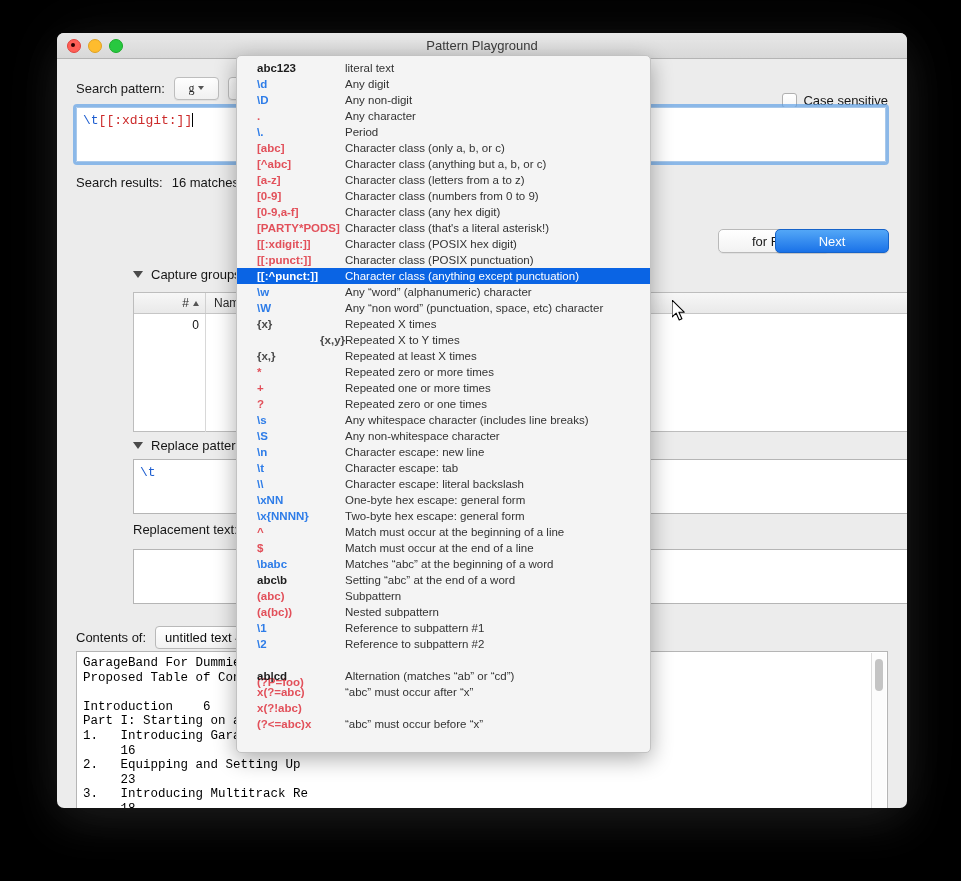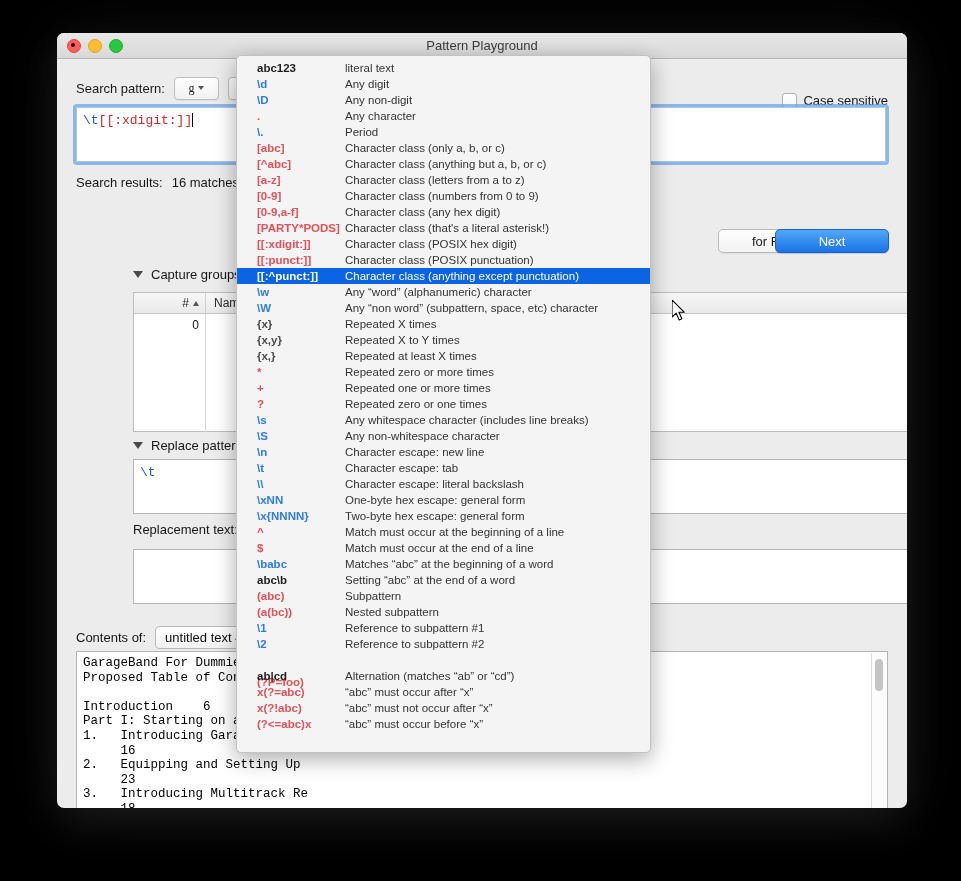--- a/index.html
+++ b/index.html
@@ -433,28 +433,28 @@
         <div class="help-item sel">
           <div class="pat">[[:^punct:]]</div>
           <div class="desc">Character class (anything except punctuation)</div>
         </div>
         <div class="help-item">
           <div class="pat" style="color: rgb(45, 124, 232);">\w</div>
           <div class="desc">Any “word” (alphanumeric) character</div>
         </div>
         <div class="help-item">
           <div class="pat" style="color: rgb(45, 124, 232);">\W</div>
-          <div class="desc">Any “non word” (subpattern, space, etc) character</div>
+          <div class="desc">Any “non word” (punctuation, space, etc) character</div>
         </div>
         <div class="help-item">
           <div class="pat" style="color: rgb(74, 74, 74);">{x}</div>
           <div class="desc">Repeated X times</div>
         </div>
         <div class="help-item">
-          <div class="pat" style="color: rgb(74, 74, 74);">{x,y}</div>
+          <div class="pat" style="color: rgb(74, 74, 74); text-align: right;">{x,y}</div>
           <div class="desc">Repeated X to Y times</div>
         </div>
         <div class="help-item">
           <div class="pat" style="color: rgb(74, 74, 74);">{x,}</div>
           <div class="desc">Repeated at least X times</div>
         </div>
         <div class="help-item">
           <div class="pat" style="color: rgb(226, 80, 90);">*</div>
           <div class="desc">Repeated zero or more times</div>
         </div>
@@ -532,21 +532,20 @@
         <div class="help-item">
           <div class="pat" style="color: rgb(29, 29, 29);">ab|cd</div>
           <div class="desc">Alternation (matches “ab” or “cd”)</div>
         </div>
         <div class="help-item">
           <div class="pat" style="color: rgb(226, 80, 90);">x(?=abc)</div>
           <div class="desc">“abc” must occur after “x”</div>
         </div>
         <div class="help-item">
           <div class="pat" style="color: rgb(226, 80, 90);">x(?!abc)</div>
-          <div class="desc">“abc” must not occur after “x”</div>
         </div>
         <div class="help-item">
           <div class="pat" style="color: rgb(226, 80, 90);">(?&lt;=abc)x</div>
           <div class="desc">“abc” must occur before “x”</div>
         </div>
       </div>
   </div>
 
   <svg id="cursor" viewBox="0 0 16 22">
     <polygon points="0,0 0,17 4.2,13.2 7.2,20 9.9,18.8 6.9,12.2 12.2,12.2" fill="#ffffff" stroke="#000000" stroke-width="1.1" stroke-linejoin="round"></polygon>

